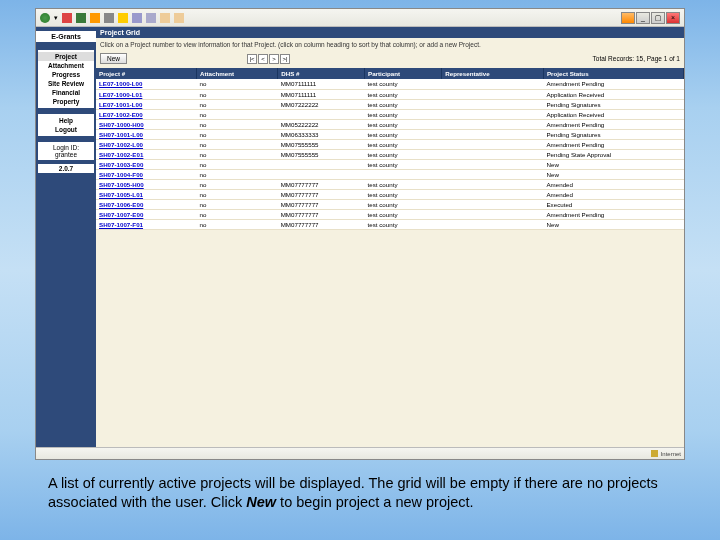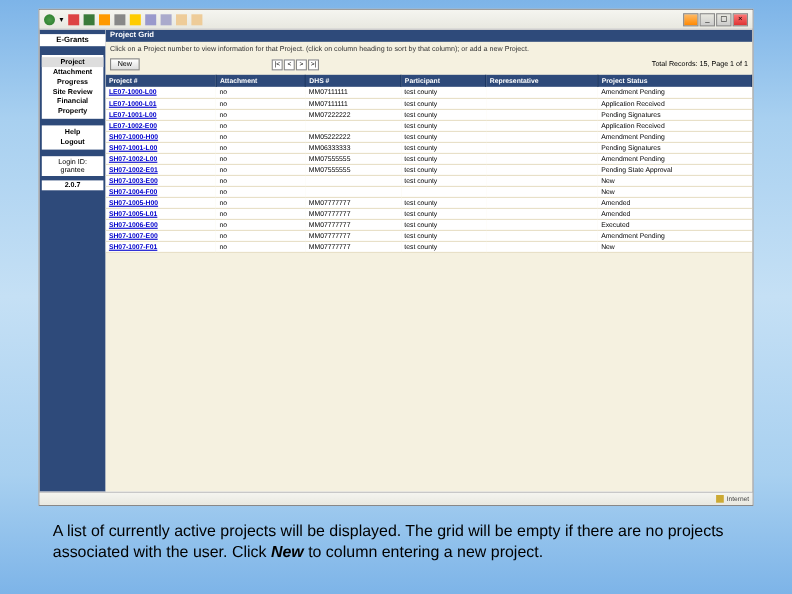--- a/index.html
+++ b/index.html
@@ -396,14 +396,14 @@
   <div class="statusbar">
     <span></span>
     <span class="right">
       <span class="lock"></span>
       <span>Internet</span>
     </span>
   </div>
 </div>
 
 <div class="caption">
-  <span>A list of currently active projects will be displayed.  The grid will be empty if there are no projects associated with the user.  Click </span><span class="em">New</span><span> to column entering a new project.</span>
+  <span>A list of currently active projects will be displayed.  The grid will be empty if there are no projects associated with the user.  Click </span><span class="em">New</span><span> to begin project a new project.</span>
 </div>
 
 </body></html>

